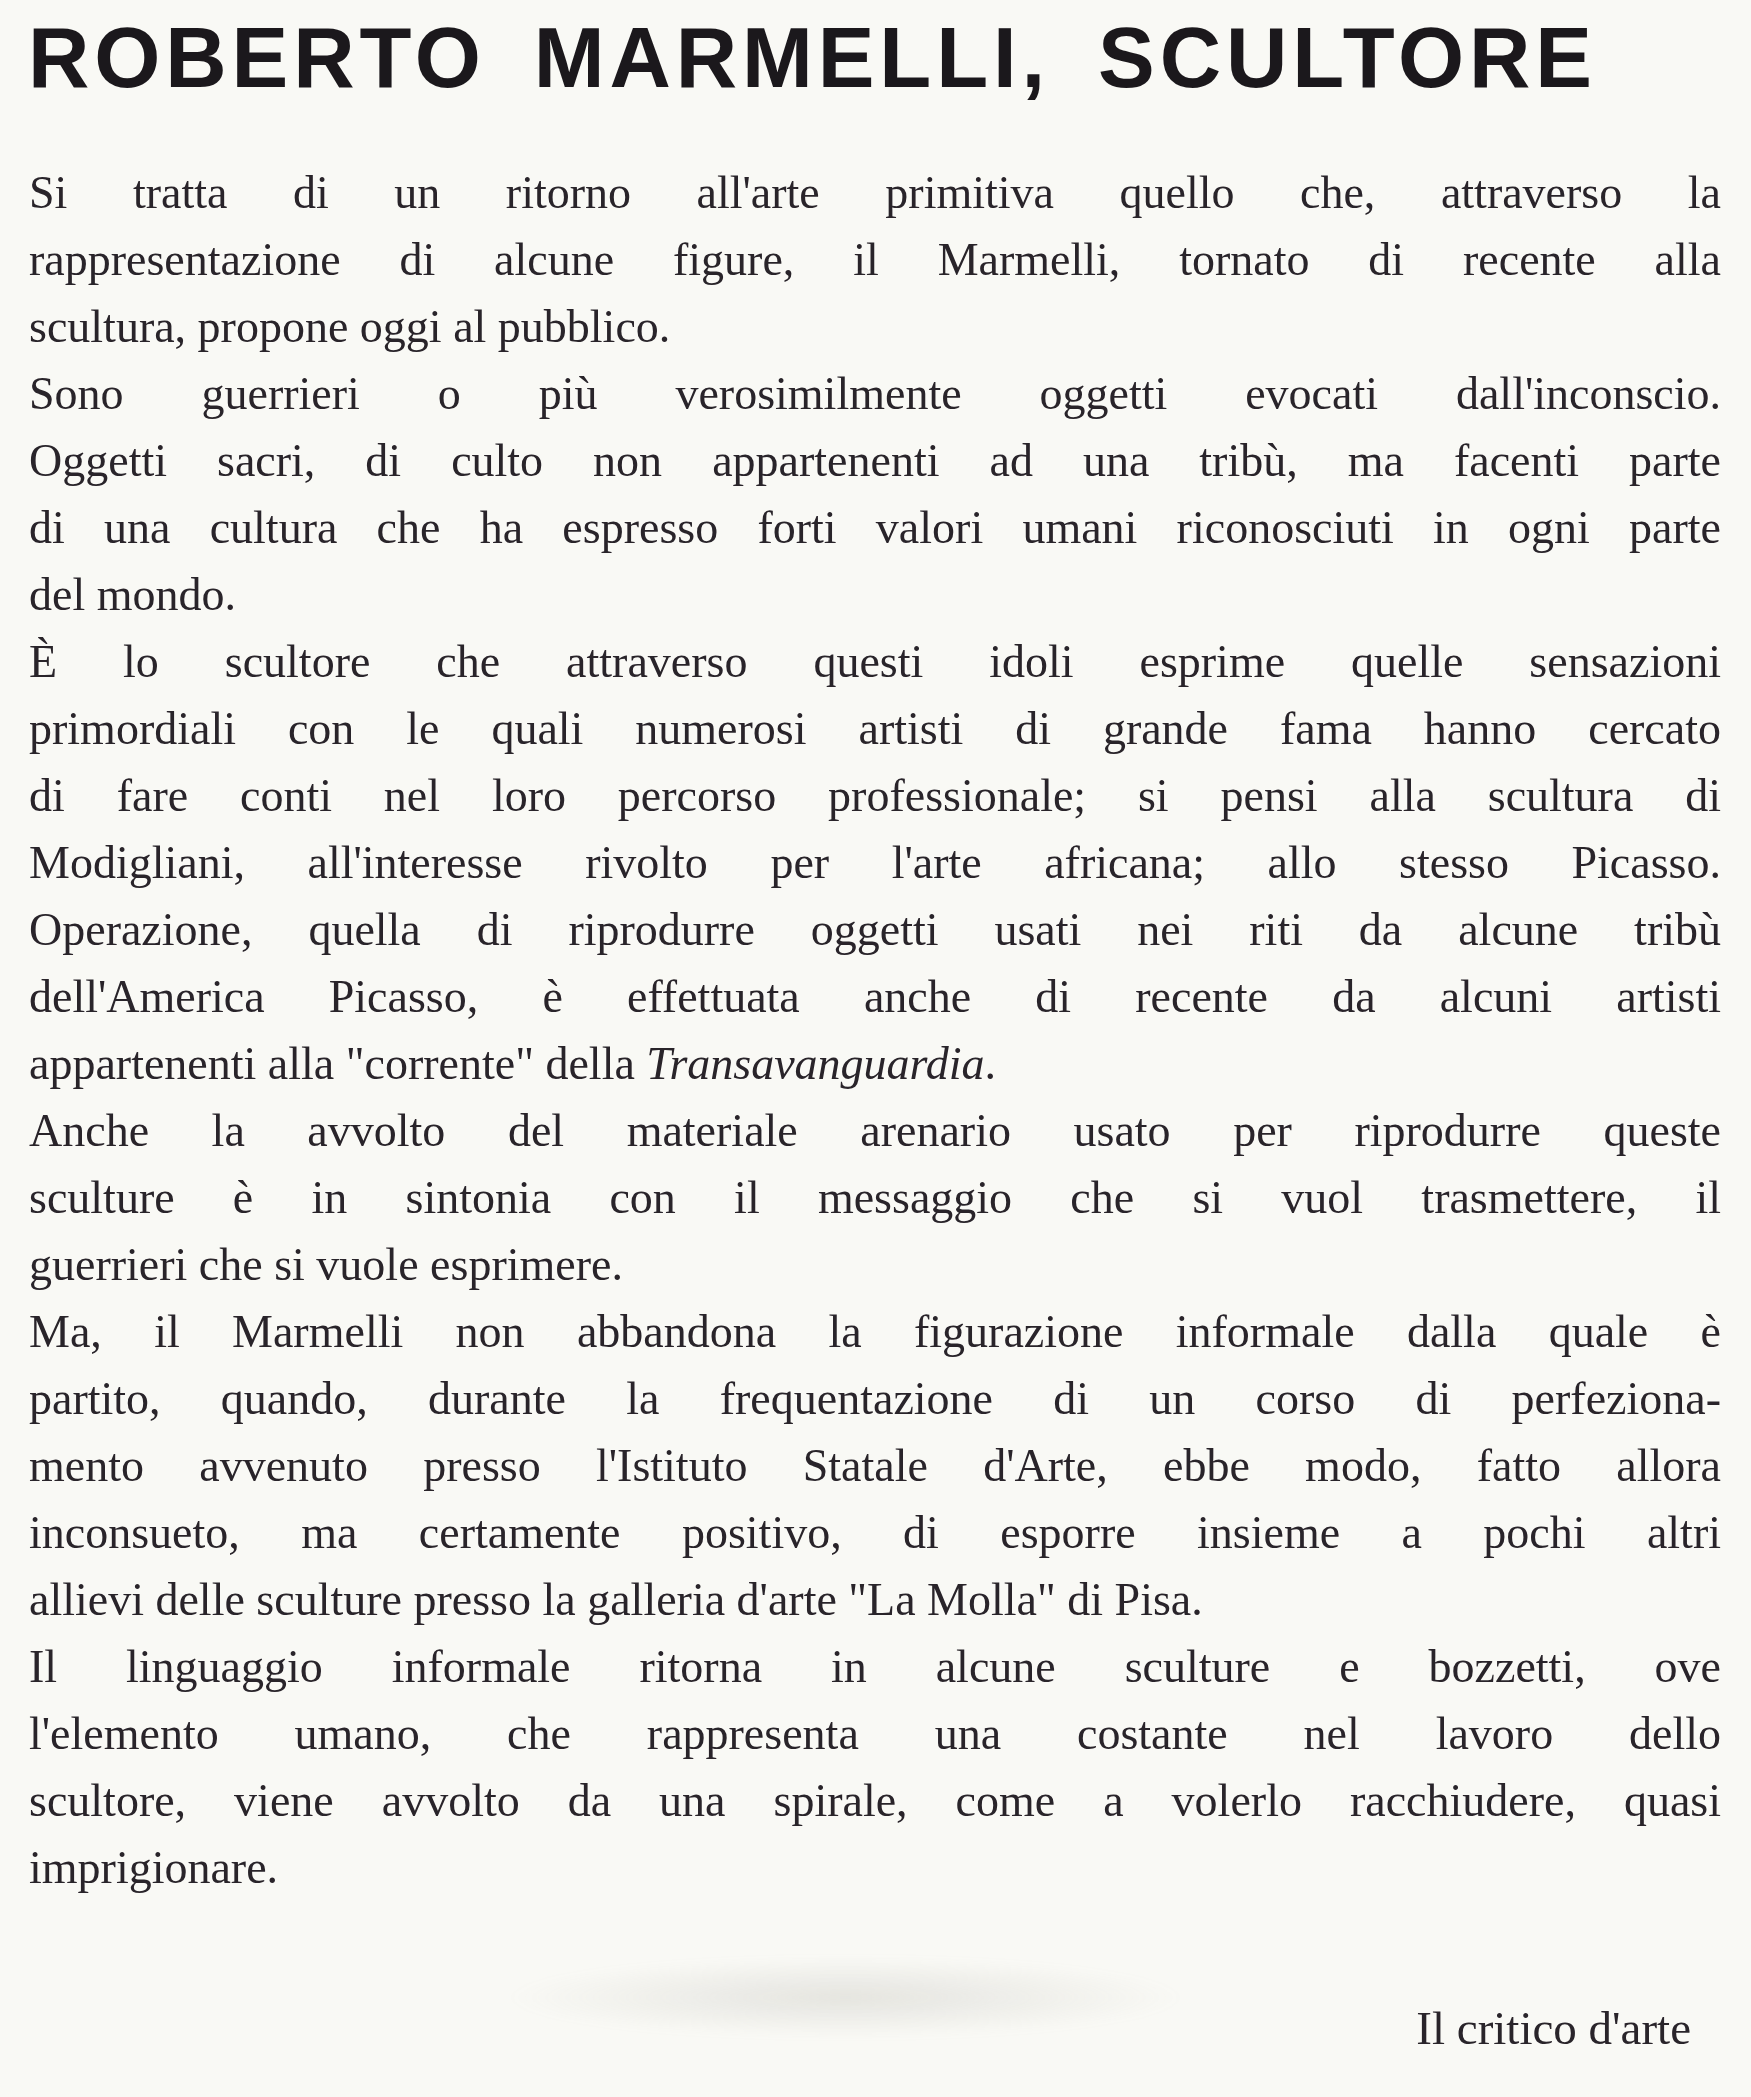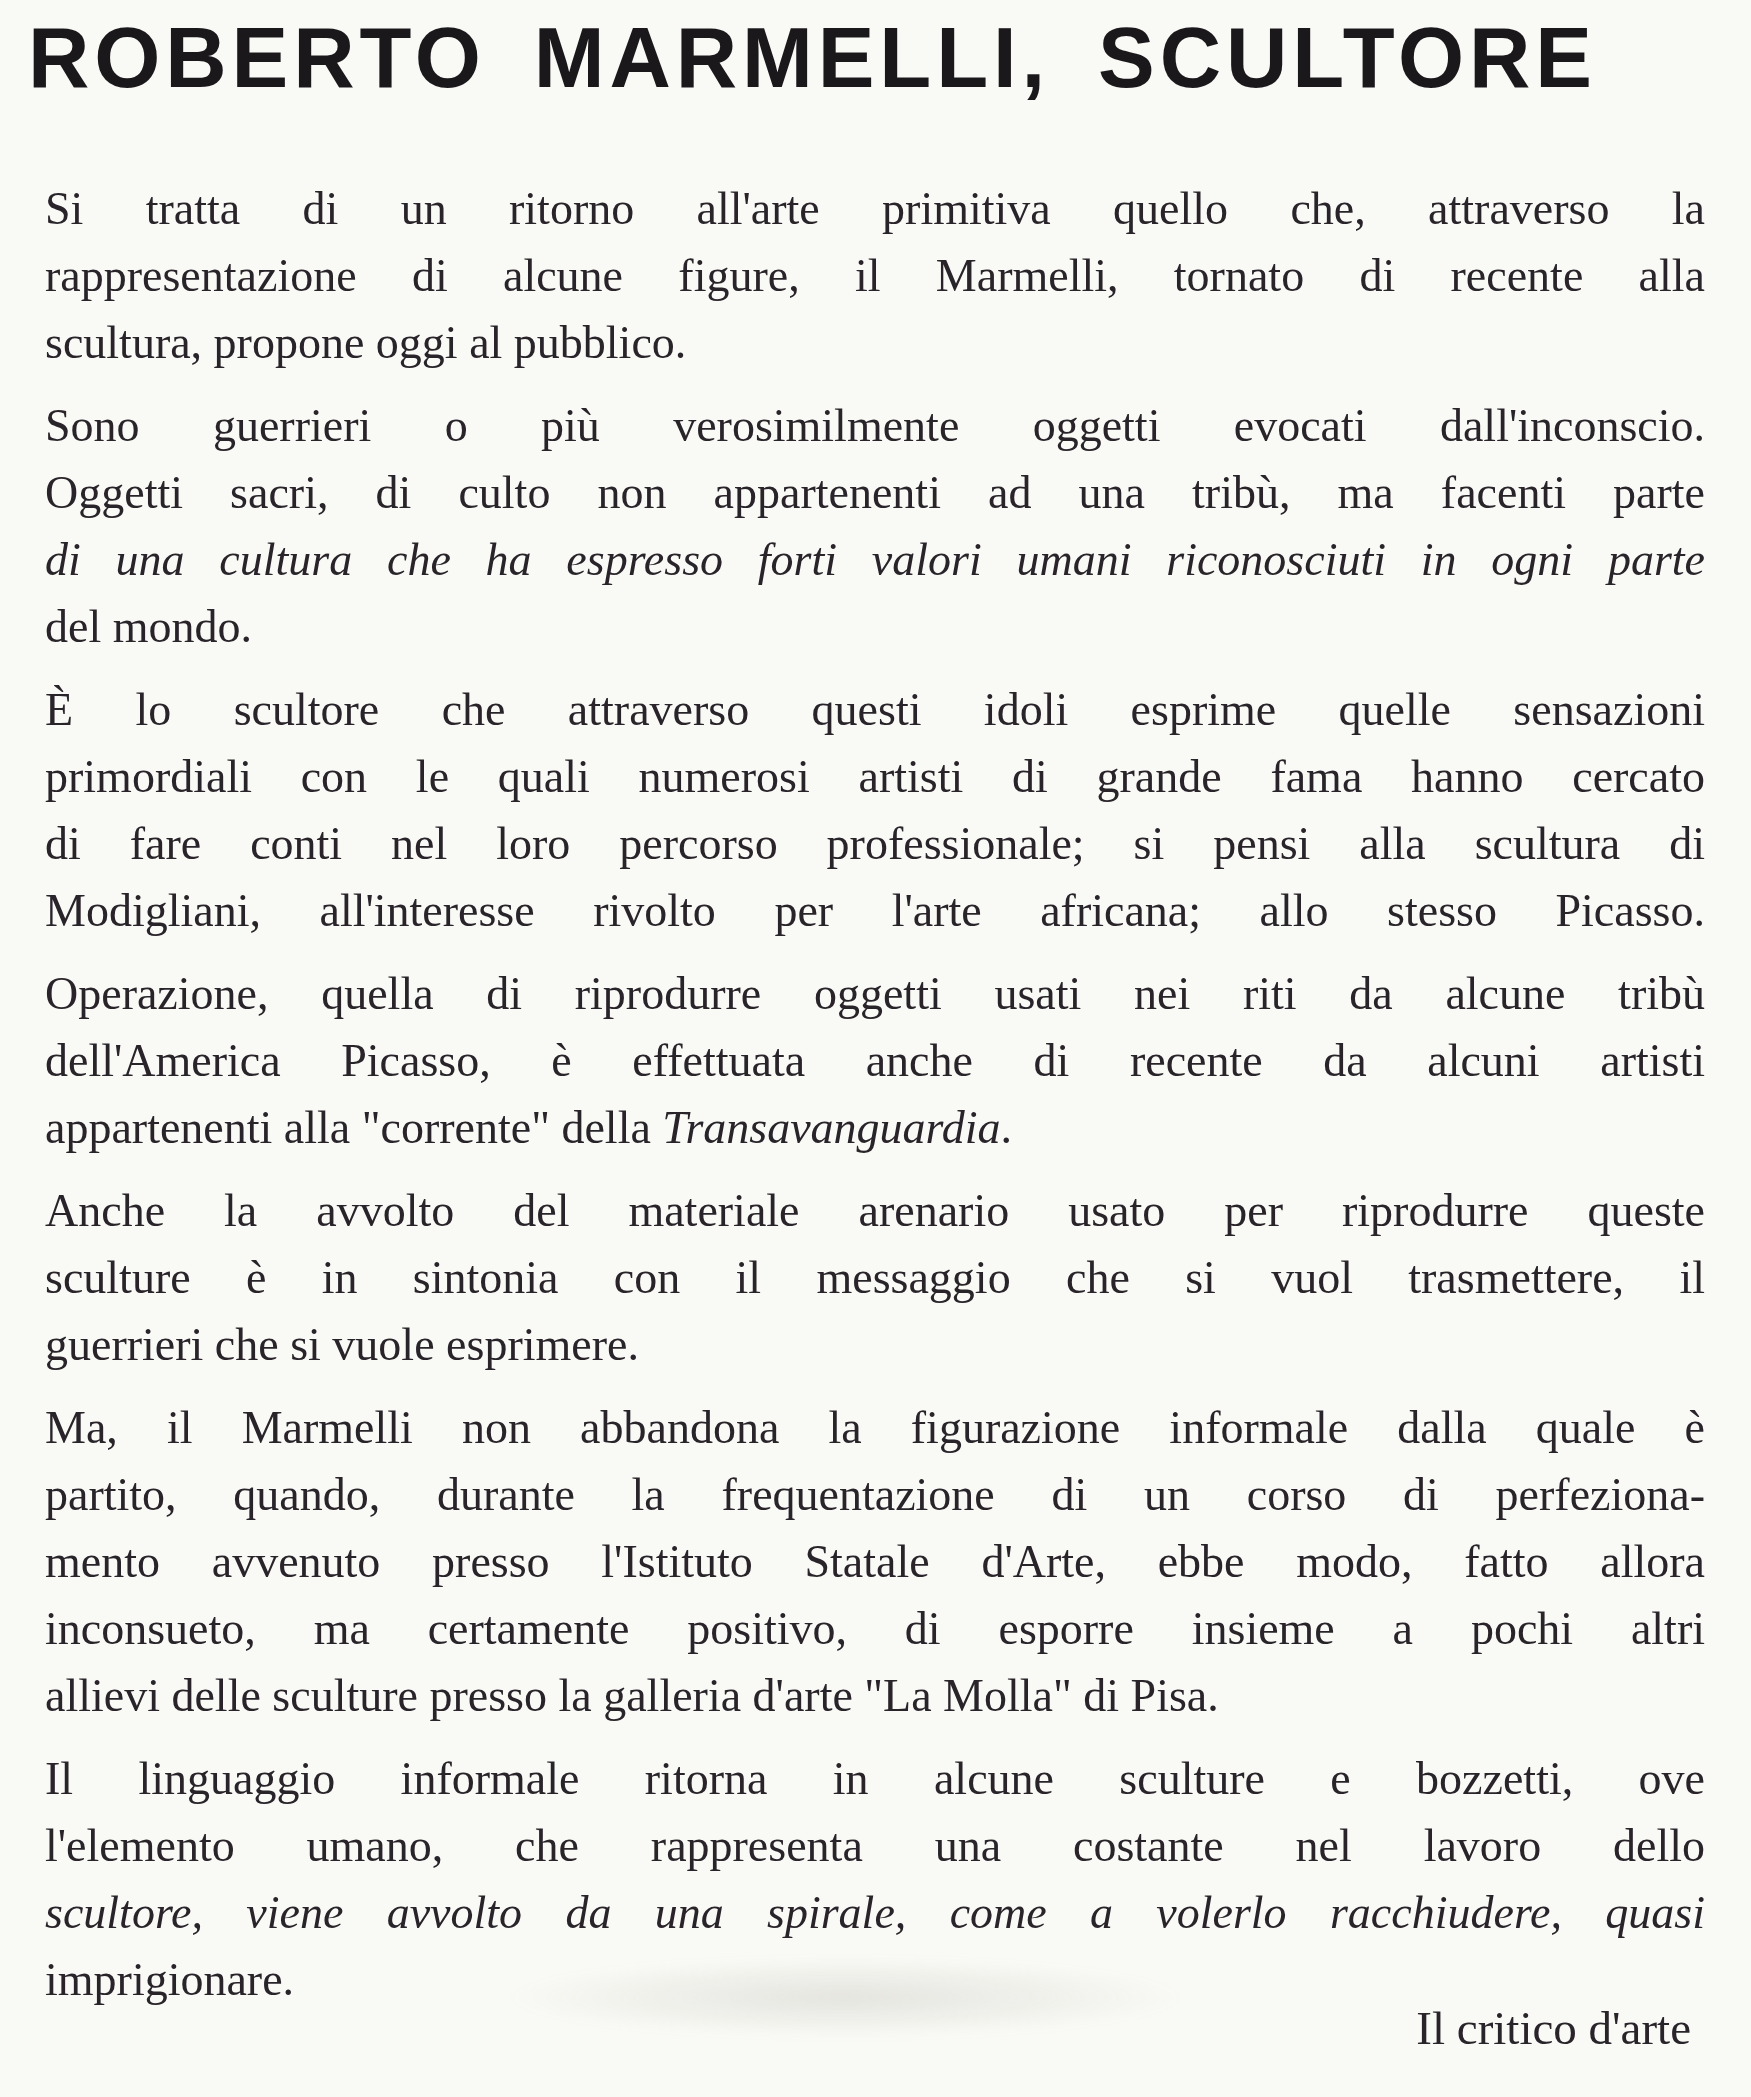--- a/index.html
+++ b/index.html
@@ -31,32 +31,32 @@
     color: #1b181c;
     white-space: nowrap;
     overflow: hidden;
   }
   .body-text {
     position: absolute;
     top: 159px;
     left: 29px;
     right: 30px;
   }
-  .paragraph { margin: 16px; }
+  .paragraph { margin: 0; }
   .line {
     font-size: 46px;
     line-height: 67px;
     height: 67px;
     text-align: justify;
     text-align-last: justify;
     overflow: hidden;
     color: #29242a;
   }
   .line.flush { text-align-last: left; }
-  .line.tight { word-spacing: -3.3px; font-style: italic; }
+  .line.tight { word-spacing: -3.3px; }
   .italic { font-style: italic; }
   .signature {
     position: absolute;
     top: 2001px;
     right: 60px;
     font-size: 47px;
     color: #29242a;
   }
   .artifact {
     position: absolute;

